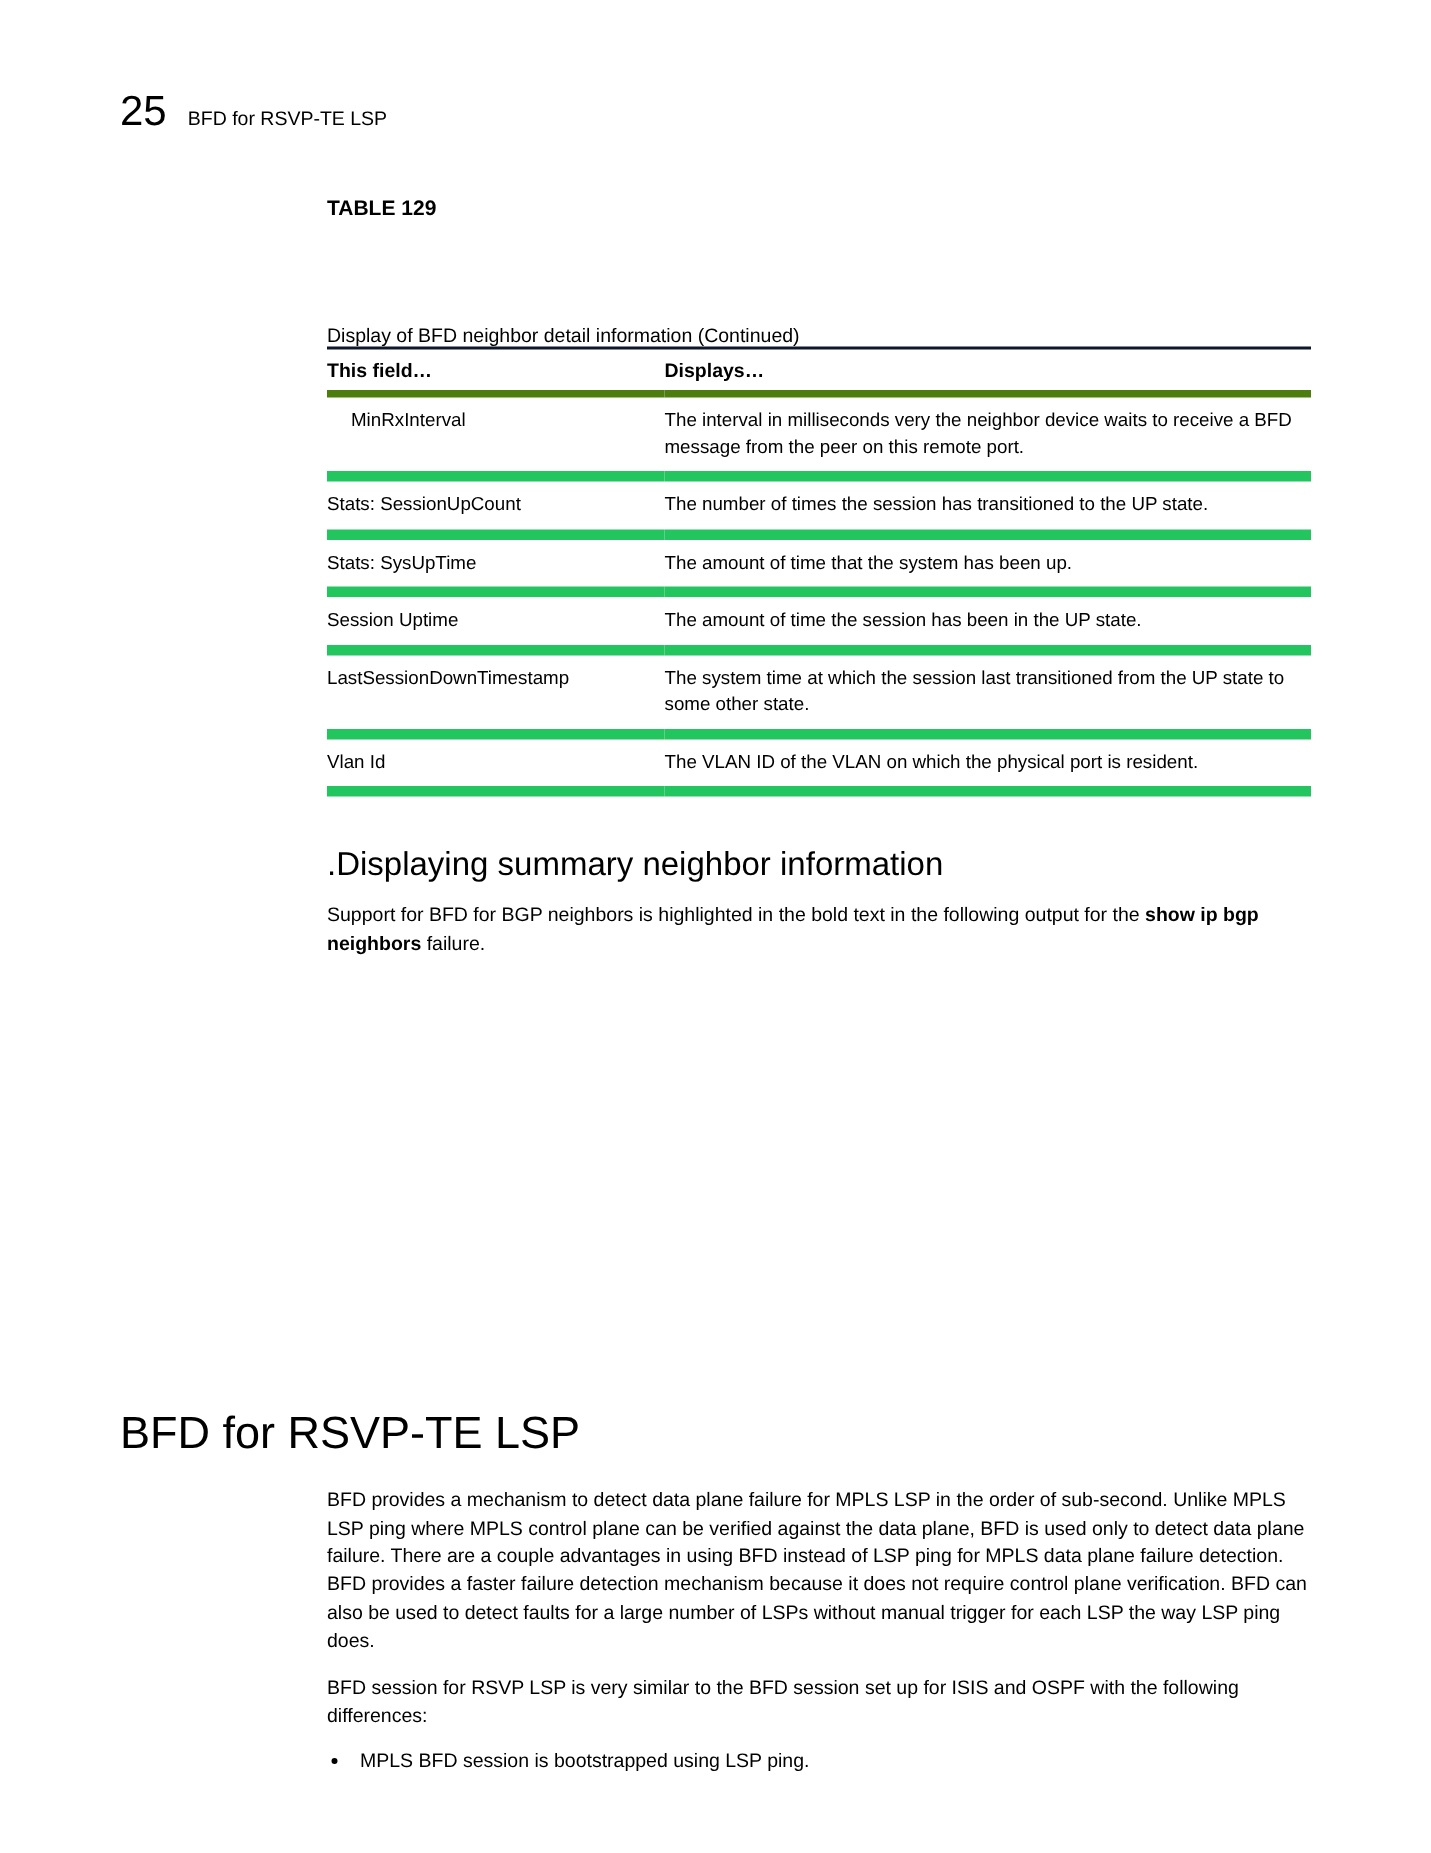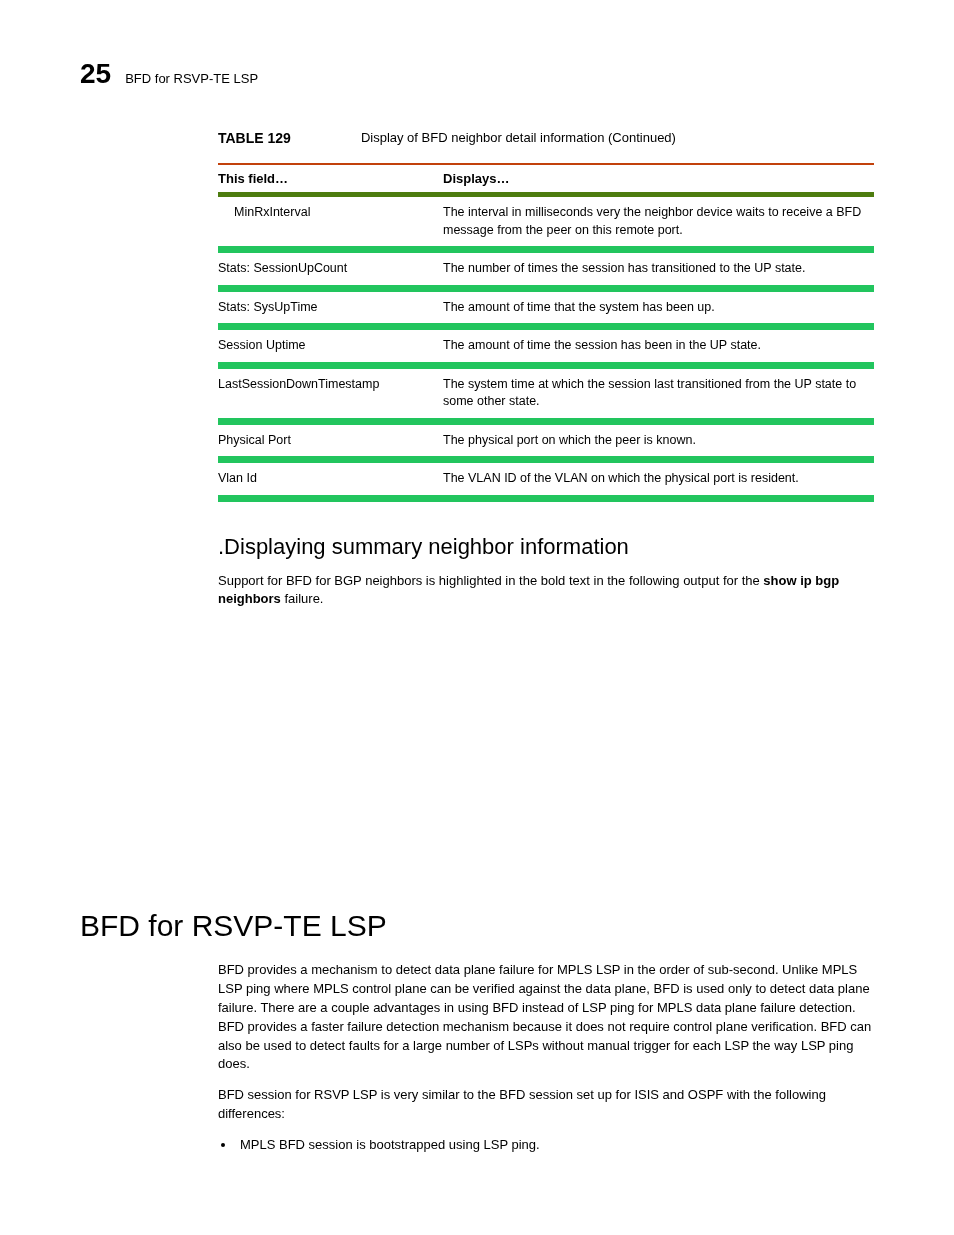--- a/index.html
+++ b/index.html
@@ -18,36 +18,37 @@
   }
   .running-header {
     display: flex;
     align-items: baseline;
     margin-bottom: 40px;
   }
   .chapter-num {
     font-family: "Arial Narrow", Arial, sans-serif;
     font-stretch: condensed;
     font-size: 28px;
-    font-weight: 700;
+    font-weight: 400;
     margin-right: 14px;
   }
   .running-title {
     font-size: 13px;
     color: #000;
   }
   .content-block {
     margin-left: 138px;
   }
   .table-caption {
     display: flex;
     gap: 70px;
-    padding-bottom: 17px;
-    border-bottom: 2px solid #c2410c;
+    padding-bottom: 0;
+    border-bottom: 2px solid #0f172a;
     font-size: 13px;
+    flex-direction: column;
   }
   .table-caption .label {
     font-family: "Arial Narrow", Arial, sans-serif;
     font-stretch: condensed;
     font-weight: 700;
     font-size: 14px;
   }
   table.detail {
     width: 100%;
     border-collapse: collapse;
@@ -142,24 +143,20 @@
           </tr>
           <tr>
             <td>Session Uptime</td>
             <td>The amount of time the session has been in the UP state.</td>
           </tr>
           <tr>
             <td>LastSessionDownTimestamp</td>
             <td>The system time at which the session last transitioned from the UP state to some other state.</td>
           </tr>
           <tr>
-            <td>Physical Port</td>
-            <td>The physical port on which the peer is known.</td>
-          </tr>
-          <tr>
             <td>Vlan Id</td>
             <td>The VLAN ID of the VLAN on which the physical port is resident.</td>
           </tr>
         </tbody>
     </table>
 
     <h3 class="h2">.Displaying summary neighbor information</h3>
     <p class="body-p">
       <span>Support for BFD for BGP neighbors is highlighted in the bold text in the following output for the </span><span class="bold">show ip bgp neighbors</span><span> failure.</span>
     </p>

